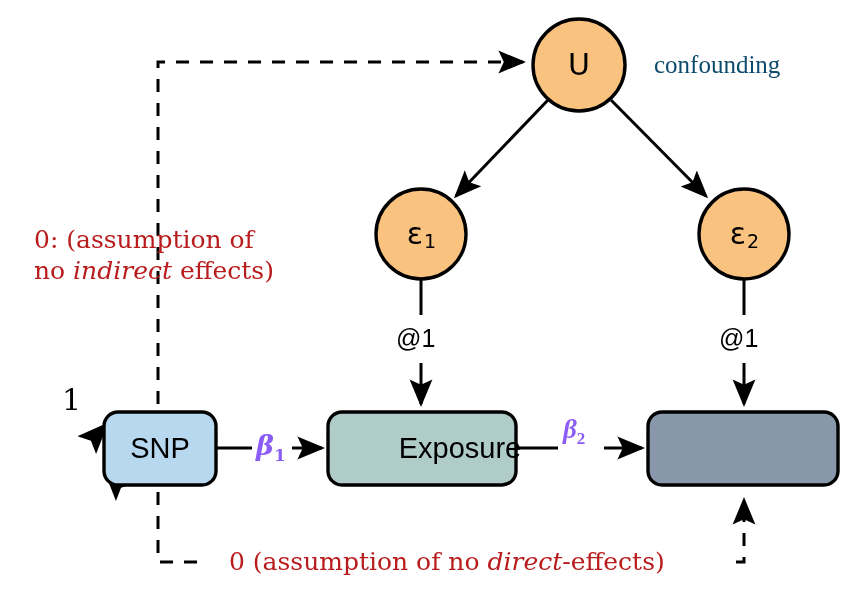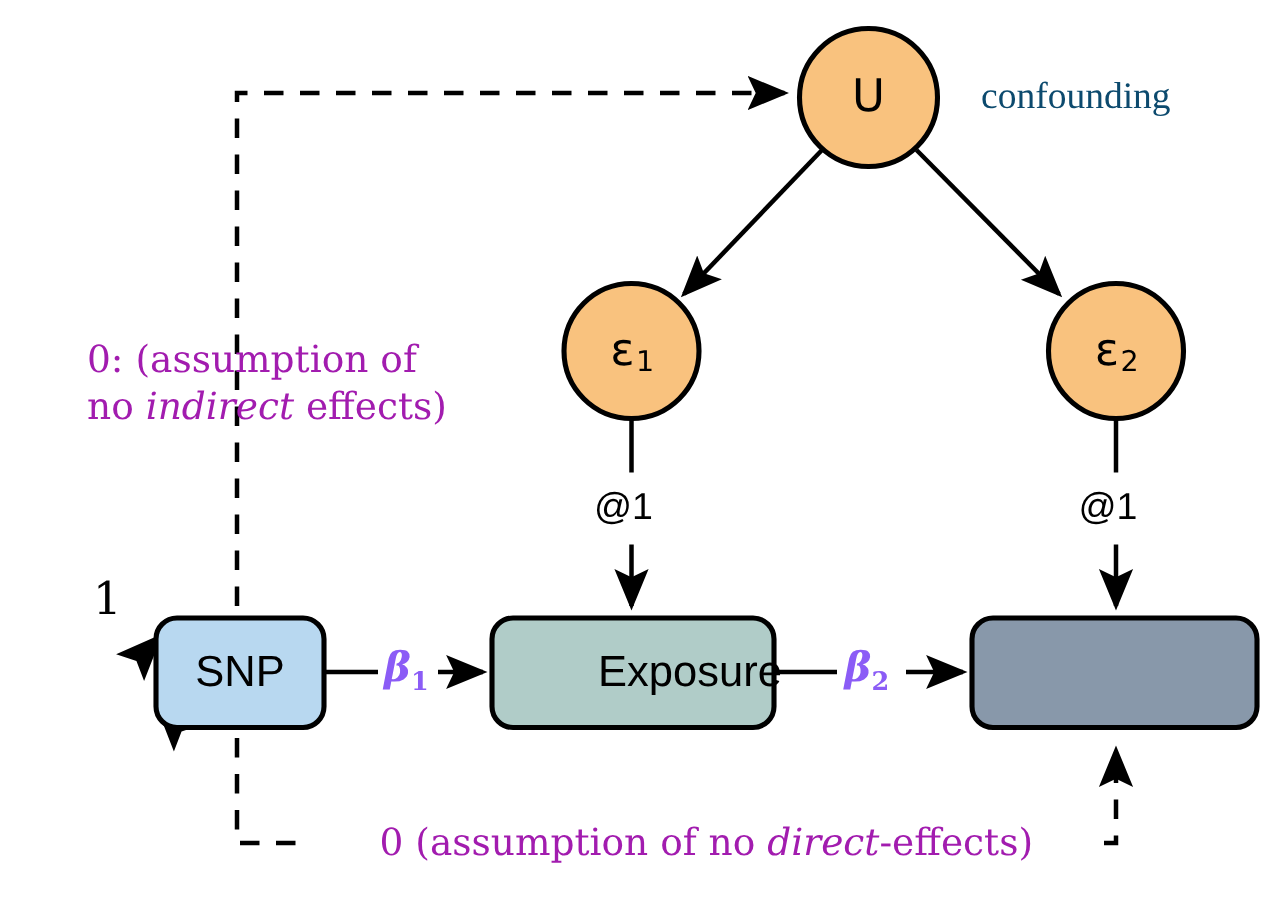--- a/index.html
+++ b/index.html
@@ -55,24 +55,23 @@
     position: absolute;
     font-family: Liberation Serif, serif;
     font-size: 25px;
     color: #0c4a6e;
     white-space: nowrap;
   }
   .ann-text {
     position: absolute;
     font-family: "DejaVu Serif", serif;
     font-size: 25px;
-    color: #a21caf;
+    color: #b91c1c;
     line-height: 1.22;
     white-space: nowrap;
-    margin-left: 24px;
   }
   .ann-text i { font-style: italic; }
   .at-label {
     position: absolute;
     font-family: "Liberation Sans", sans-serif;
     font-size: 25px;
     color: #000;
     white-space: nowrap;
   }
   .beta-label {
@@ -196,21 +195,21 @@
   <div class="plain-text" style="left:654px; top:51px;">confounding</div>
 
   <div class="at-label" style="left:396px; top:324px;">@1</div>
 
   <div class="at-label" style="left:719px; top:324px;">@1</div>
 
   <div class="beta-label" style="left:256px; top:430px;">
     <span>β</span><span class="bsub">1</span>
   </div>
 
-  <div class="beta-label" style="left:563px; top:430px;">
+  <div class="beta-label" style="left:563px; top:414px;font-family:Liberation Serif, serif;">
     <span>β</span><span class="bsub">2</span>
   </div>
 
   <div class="loop-one" style="left:62px; top:382px;">1</div>
 
   <div class="ann-text" style="left:34px; top:225px;">
     <span>0: (assumption of</span><br>
     <span>no </span><i>indirect</i><span> effects)</span>
   </div>
 

